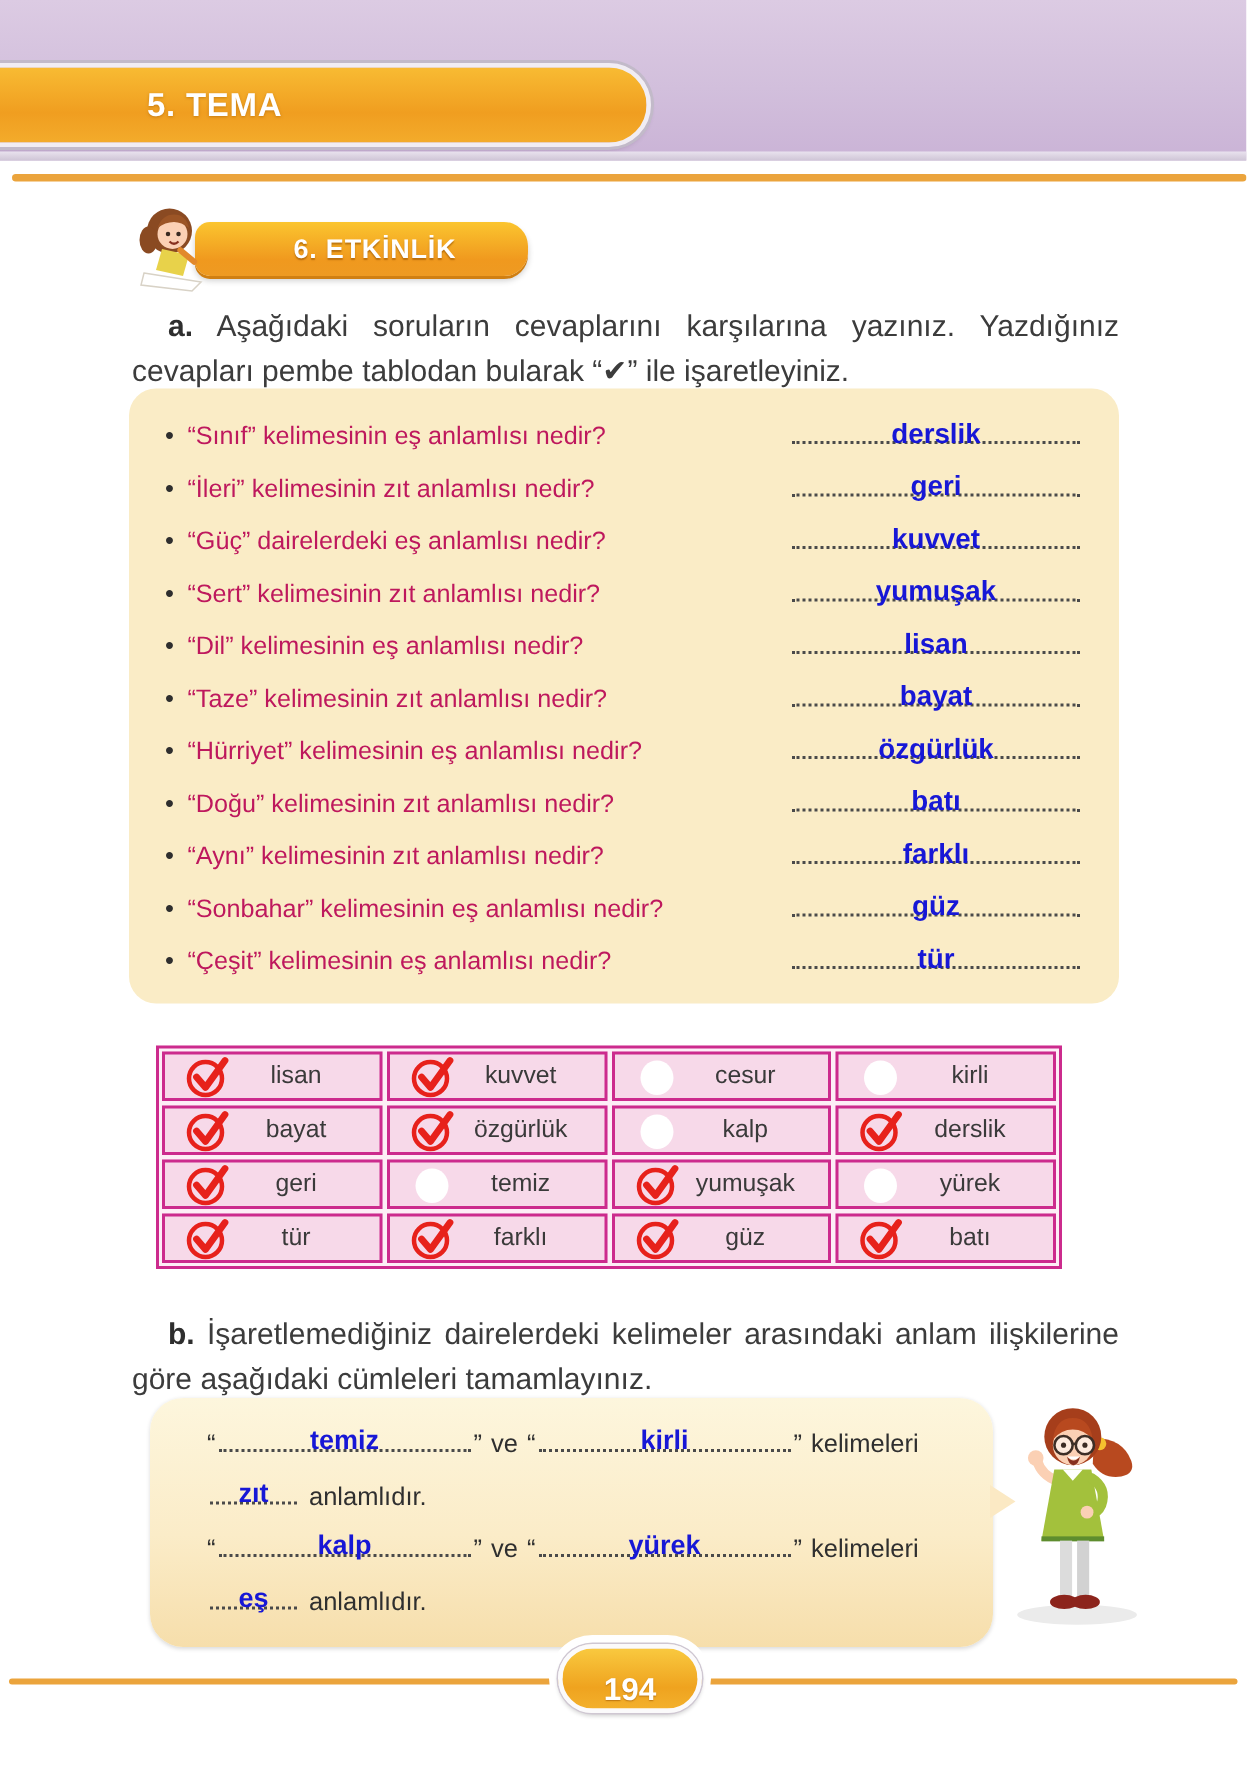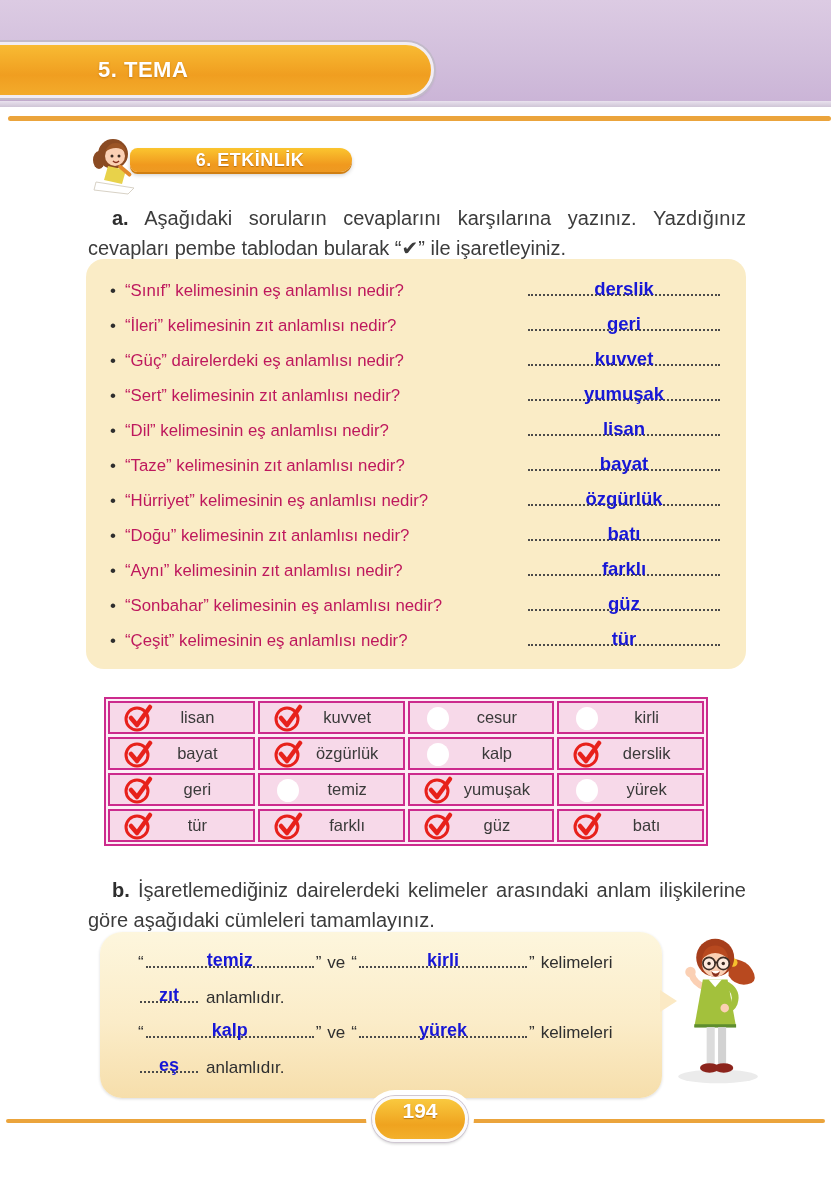--- a/index.html
+++ b/index.html
@@ -16,21 +16,21 @@
     border:3px solid #f1edf3; border-radius:0 30px 30px 0;
     box-shadow:0 0 0 2px #c2bac9, 0 2px 3px rgba(90,70,100,.25);
     display:flex; align-items:center; }
   .theme-banner .label { padding-left:105px; color:#ffffff; font-weight:bold; font-size:22px;
     letter-spacing:.5px; text-shadow:0 1px 2px rgba(160,90,0,.5); }
   .orange-rule { position:absolute; left:8px; right:0; top:116px; height:5px; background:#eba43c; border-radius:3px; }
 
   
   .activity-row { position:absolute; top:134px; left:86px; height:64px; }
   .activity-icon { position:absolute; left:0; top:0; width:62px; height:62px; z-index:2; }
-  .activity-banner { position:absolute; left:44px; top:14px; width:222px; height:24px;
+  .activity-banner { position:absolute; left:44px; top:14px; width:222px; height:36px;
     background:linear-gradient(180deg,#fbc52f 0%,#f0991e 70%,#ee9a22 100%);
     border-radius:10px 16px 16px 10px; box-shadow:0 2px 0 #d07f12, 0 3px 4px rgba(0,0,0,.2);
     display:flex; align-items:center; justify-content:center; }
   .activity-banner .label { color:#ffffff; font-weight:bold; font-size:18px; letter-spacing:.5px;
     padding-left:18px; text-shadow:0 1px 1px rgba(150,80,0,.6); }
 
   
   .para { position:absolute; left:88px; width:658px; font-size:20px; line-height:1.5;
     color:#3c3c3c; text-align:justify; text-indent:24px; }
   .para b { font-weight:bold; color:#2e2e2e; }
@@ -78,21 +78,21 @@
   .blank-sm { width:58px; margin-right:8px; }
   .s-word { margin-left:6px; }
   .girl-figure { position:absolute; left:565px; top:2px; width:108px; height:152px; }
 
   
   .footer-line { position:absolute; left:6px; right:6px; top:1119px; height:4px; background:#eba43c; border-radius:2px; }
   .page-badge { position:absolute; left:372px; top:1096px; width:96px; height:46px;
     background:linear-gradient(180deg,#f9c93f 0%,#efa31f 65%,#f3b02c 100%);
     border:3px solid #fbfafb; border-radius:24px;
     box-shadow:0 0 0 1px #cfc7d2, 0 2px 3px rgba(0,0,0,.18), 0 0 0 6px #ffffff;
-    display:flex; align-items:flex-start; justify-content:center; }
+    display:flex; align-items:flex-end; justify-content:center; }
   .page-badge .num { color:#ffffff; font-weight:bold; font-size:21px; text-shadow:0 1px 1px rgba(150,80,0,.6); }
 </style>
 </head>
 <body>
 
 <div class="page">
 
   <div class="theme-header">
     <div class="theme-banner">
       <span class="label">5. TEMA</span>

